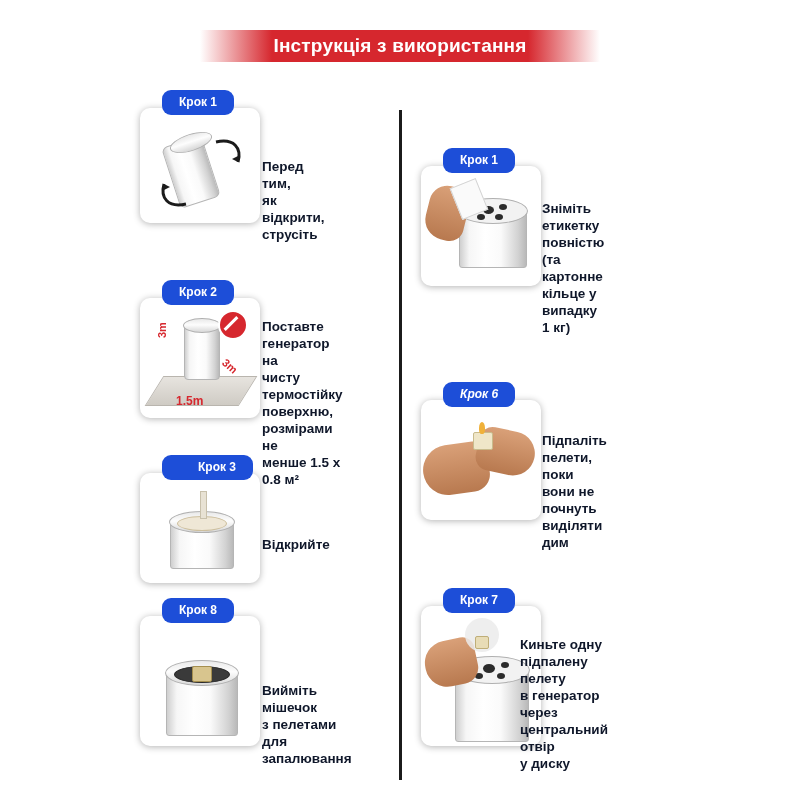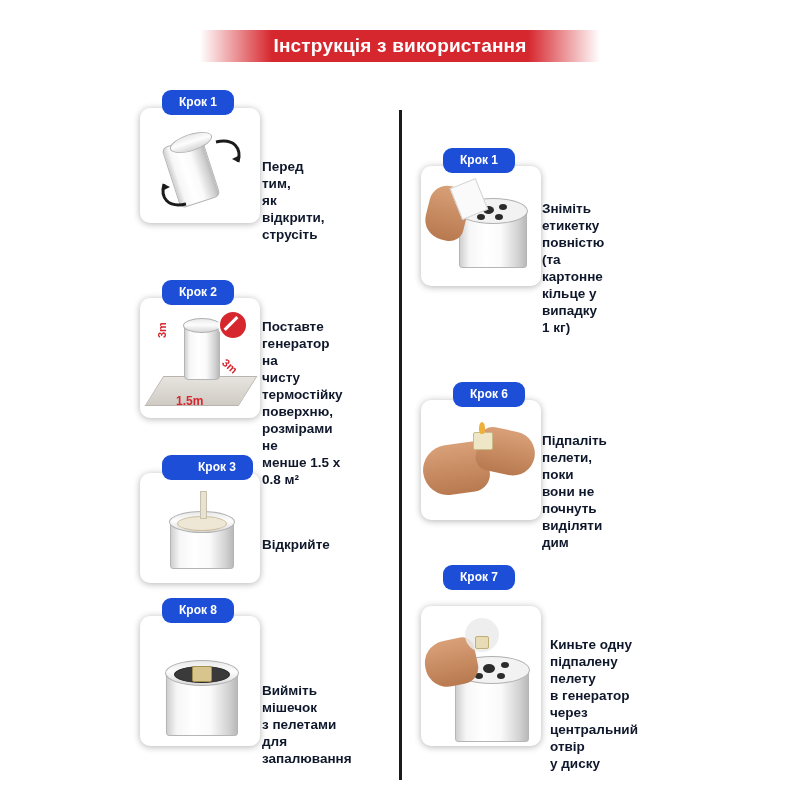--- a/index.html
+++ b/index.html
@@ -206,49 +206,49 @@
     </div>
   </div>
   <div class="caption" style="left:542px;top:200px;">Зніміть етикетку
 повністю
 (та картонне
 кільце у випадку
 1 кг)</div>
 </div>
 
 <div class="step">
-  <div class="badge" style="left:453px;top:382px;">Крок 6</div>
+  <div class="badge" style="left:443px;top:382px;font-style:italic;">Крок 6</div>
   <div class="photo" style="left:421px;top:400px;width:120px;height:120px;">
     <div style="position:absolute;inset:0;">
       <div class="hand" style="left:2px;top:44px;width:66px;height:50px;border-radius:26px 14px 18px 26px;transform:rotate(-8deg);"></div>
       <div class="hand" style="left:56px;top:30px;width:58px;height:44px;border-radius:16px 26px 26px 16px;transform:rotate(12deg);"></div>
       <div style="position:absolute;left:52px;top:32px;width:18px;height:16px;background:#efe6c8;border:1px solid #c9bb8c;border-radius:2px;"></div>
       <div style="position:absolute;left:58px;top:22px;width:6px;height:12px;background:#f0b13a;border-radius:50% 50% 40% 40%;"></div>
     </div>
   </div>
   <div class="caption" style="left:542px;top:432px;">Підпаліть пелети,
 поки вони не
 почнуть виділяти
 дим</div>
 </div>
 
 <div class="step">
-  <div class="badge" style="left:443px;top:565px;">Крок 7</div>
+  <div class="badge" style="left:443px;top:588px;">Крок 7</div>
   <div class="photo" style="left:421px;top:606px;width:120px;height:140px;">
     <div style="position:absolute;inset:0;">
       <div class="can" style="left:34px;top:62px;width:72px;height:72px;border-radius:3px;"></div>
       <div class="lid-ellipse" style="left:33px;top:50px;width:74px;height:26px;background:#f2f2f2;"></div>
       <div class="disc-hole" style="left:62px;top:58px;width:12px;height:9px;"></div>
       <div class="disc-hole" style="left:48px;top:56px;width:8px;height:6px;"></div>
       <div class="disc-hole" style="left:80px;top:56px;width:8px;height:6px;"></div>
       <div class="disc-hole" style="left:54px;top:67px;width:8px;height:6px;"></div>
       <div class="disc-hole" style="left:76px;top:67px;width:8px;height:6px;"></div>
       <div class="hand" style="left:4px;top:34px;width:52px;height:46px;border-radius:22px 12px 16px 22px;transform:rotate(-12deg);"></div>
       <div style="position:absolute;left:44px;top:12px;width:34px;height:34px;background:rgba(235,235,235,.85);border-radius:50%;"></div>
       <div style="position:absolute;left:54px;top:30px;width:12px;height:11px;background:#e8dcb6;border:1px solid #bfae78;border-radius:2px;"></div>
     </div>
   </div>
-  <div class="caption" style="left:550px;top:636px;">Киньте одну
+  <div class="caption" style="left:520px;top:636px;">Киньте одну
 підпалену пелету
 в генератор через
 центральний отвір
 у диску</div>
 </div>
 
 </body></html>

